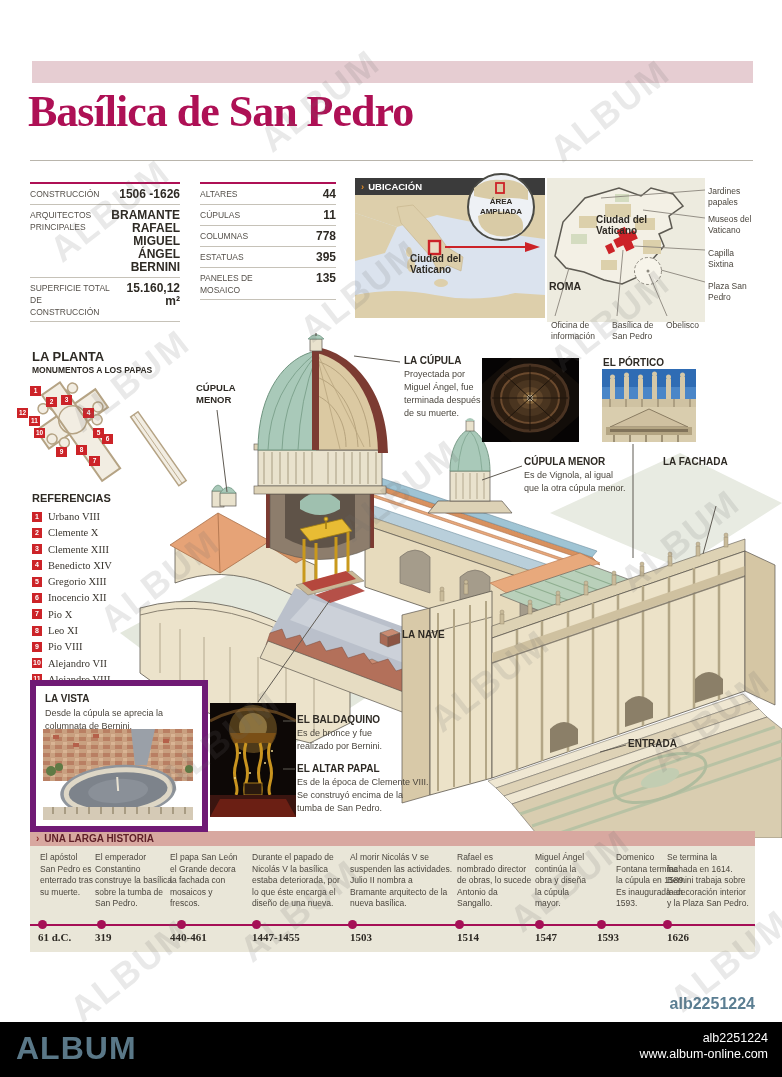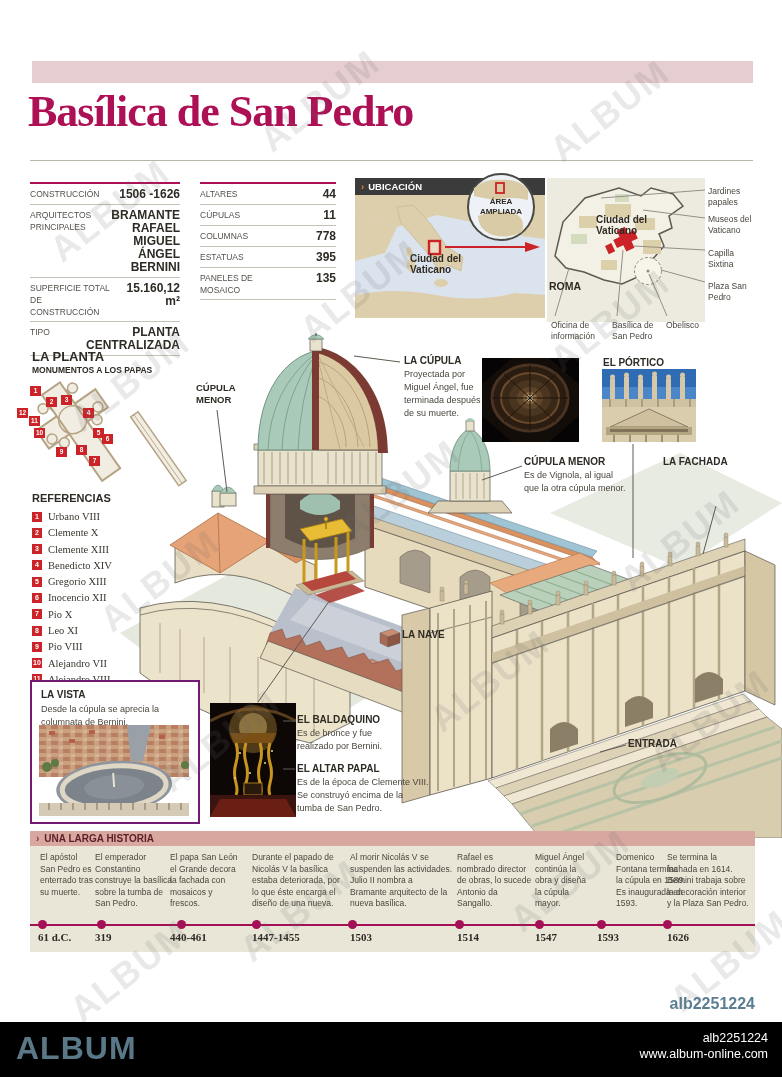--- a/index.html
+++ b/index.html
@@ -84,25 +84,20 @@
       <span class="t-value pre">BRAMANTE
 RAFAEL
 MIGUEL ÁNGEL
 BERNINI</span>
     </div>
     <div class="t-row">
       <span class="t-label pre">SUPERFICIE TOTAL
 DE CONSTRUCCIÓN</span>
       <span class="t-value pre">15.160,12 m²</span>
     </div>
-    <div class="t-row">
-      <span class="t-label pre">TIPO</span>
-      <span class="t-value pre">PLANTA
-CENTRALIZADA</span>
-    </div>
   </div>
   <div class="tbl" style="left:200px;width:136px">
     <div class="t-row">
       <span class="t-label pre">ALTARES</span>
       <span class="t-value">44</span>
     </div>
     <div class="t-row">
       <span class="t-label pre">CÚPULAS</span>
       <span class="t-value">11</span>
     </div>
@@ -625,21 +620,21 @@
 
   <div class="abs anno-t" style="left:524px;top:456px">CÚPULA MENOR</div>
   <div class="abs pre anno-x" style="left:524px;top:469px;width:108px">Es de Vignola, al igual
 que la otra cúpula menor.</div>
 
   <div class="abs anno-t" style="left:663px;top:456px">LA FACHADA</div>
 
   <div class="abs bold-lab" style="left:402px;top:629px;z-index:8">LA NAVE</div>
   <div class="abs bold-lab" style="left:628px;top:738px;z-index:8">ENTRADA</div>
 
-  <div class="abs" style="left:30px;top:680px;width:166px;height:140px;background:#fff;border:2px solid #701a75;z-index:5">
+  <div class="abs" style="left:30px;top:680px;width:166px;height:140px;background:#fff;border:6px solid #701a75;z-index:5">
     <div class="anno-t" style="margin:7px 0 2px 9px">LA VISTA</div>
     <div class="pre anno-x" style="margin-left:9px">Desde la cúpula se aprecia la
 columnata de Bernini.</div>
     <div class="photo" style="left:7px;top:43px;width:150px;height:91px">
       <svg width="150" height="91" viewBox="0 0 150 91">
         <defs>
           <pattern id="city" width="12" height="8" patternUnits="userSpaceOnUse">
             <rect width="12" height="8" fill="#c9a080"></rect>
             <rect width="7" height="4" fill="#b97f63"></rect>
             <rect x="8" y="5" width="4" height="3" fill="#d9b494"></rect>

